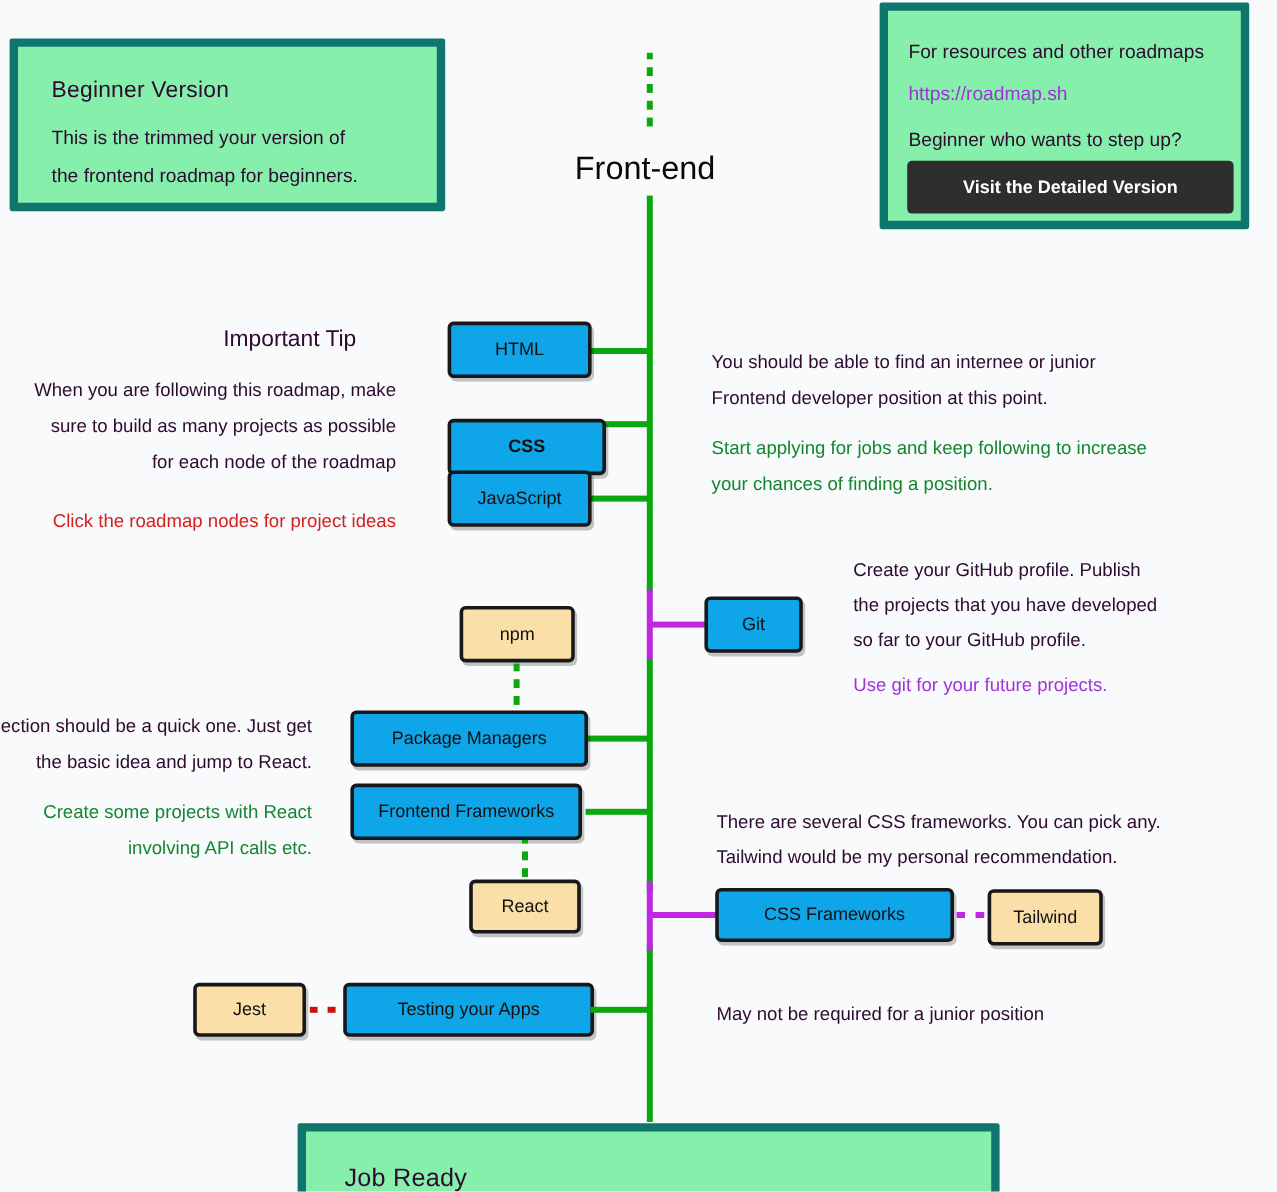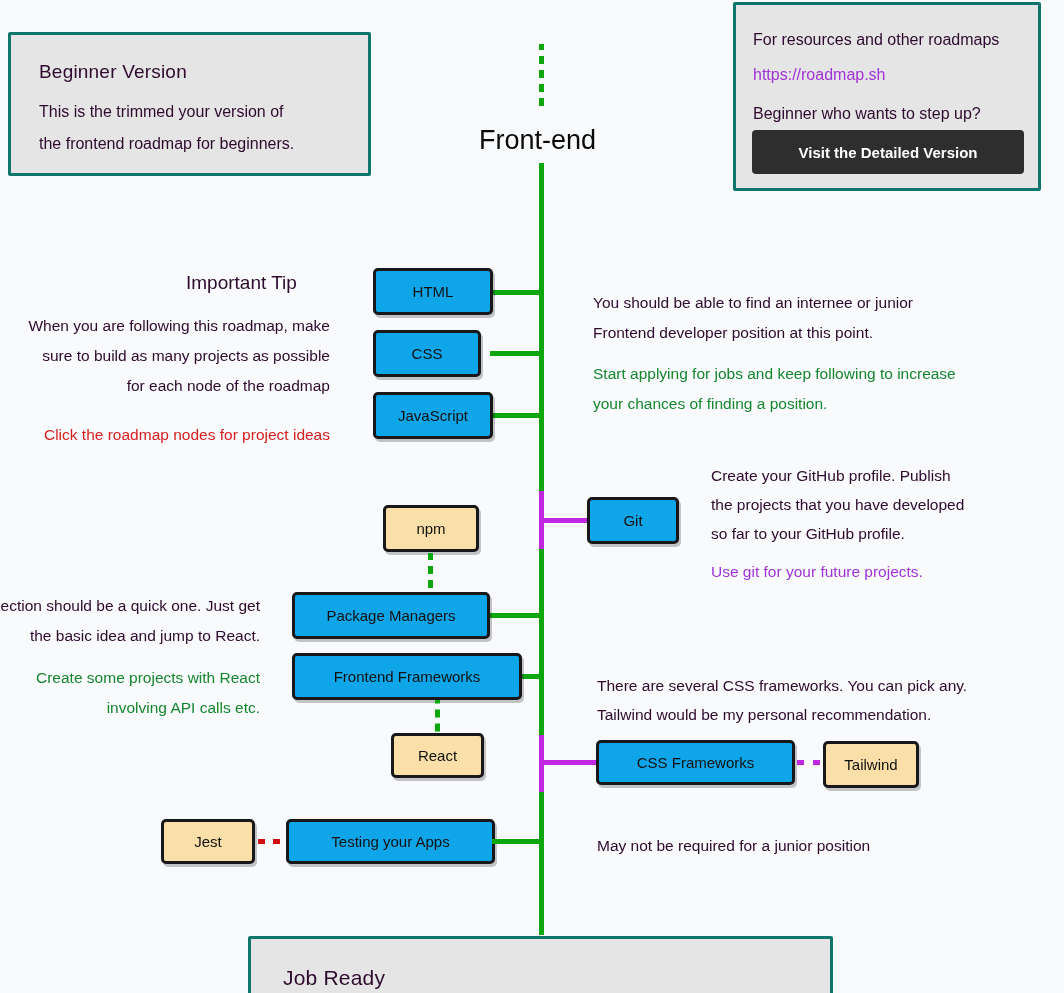--- a/index.html
+++ b/index.html
@@ -16,22 +16,22 @@
     width: 1064px;
     height: 993px;
     background: #f8fafc;
   }
 
   
   .abs { position: absolute; }
 
   
   .info-box {
-    background: #e5e5e5;
-    border: 3px solid #0f766e;
+    background: #86efac;
+    border: 7px solid #0f766e;
     border-radius: 6px;
   }
   .info-box.square { border-radius: 2px; }
 
   .info-title {
     font-size: 19px;
     color: #2d0a2e;
     letter-spacing: .2px;
   }
   .info-line {
@@ -157,47 +157,47 @@
   <div class="section-title" style="left:186px; top:272px;">Important Tip</div>
   <div class="note right" style="left:-10px; top:311px; width:340px;">When you are following this roadmap, make</div>
   <div class="note right" style="left:-10px; top:341px; width:340px;">sure to build as many projects as possible</div>
   <div class="note right" style="left:-10px; top:371px; width:340px;">for each node of the roadmap</div>
   <div class="note red right" style="left:-10px; top:420px; width:340px;">Click the roadmap nodes for project ideas</div>
 
   <div class="line-h" style="left:490px; top:290px; width:53px;"></div>
   <div class="node primary abs" style="left:373px; top:268px; width:120px; height:47px;">HTML</div>
 
   <div class="line-h" style="left:490px; top:351px; width:53px;"></div>
-  <div class="node primary abs" style="left:373px; top:330px; width:108px; height:47px;">CSS</div>
+  <div class="node primary abs" style="left:373px; top:349px; width:132px; height:47px;font-weight:bold;">CSS</div>
 
   <div class="line-h" style="left:490px; top:413px; width:53px;"></div>
   <div class="node primary abs" style="left:373px; top:392px; width:120px; height:47px;">JavaScript</div>
 
   <div class="note" style="left:593px; top:288px;">You should be able to find an internee or junior</div>
   <div class="note" style="left:593px; top:318px;">Frontend developer position at this point.</div>
   <div class="note green" style="left:593px; top:359px;">Start applying for jobs and keep following to increase</div>
   <div class="note green" style="left:593px; top:389px;">your chances of finding a position.</div>
 
   <div class="line-v purple" style="left:539px; top:491px; height:58px;"></div>
   <div class="line-h purple" style="left:543px; top:518px; width:48px;"></div>
-  <div class="node primary abs" style="left:587px; top:497px; width:92px; height:47px;">Git</div>
+  <div class="node primary abs" style="left:587px; top:497px; width:82px; height:47px;">Git</div>
 
   <div class="note" style="left:711px; top:461px;">Create your GitHub profile. Publish</div>
   <div class="note" style="left:711px; top:490px;">the projects that you have developed</div>
   <div class="note" style="left:711px; top:519px;">so far to your GitHub profile.</div>
   <div class="note purple" style="left:711px; top:557px;">Use git for your future projects.</div>
 
   <div class="node alt abs" style="left:383px; top:505px; width:96px; height:47px;">npm</div>
   <div class="dots-v" style="left:428px; top:553px; height:40px;"></div>
 
   <div class="line-h" style="left:488px; top:613px; width:55px;"></div>
   <div class="node primary abs" style="left:292px; top:592px; width:198px; height:47px;">Package Managers</div>
 
   <div class="line-h" style="left:488px; top:674px; width:55px;"></div>
-  <div class="node primary abs" style="left:292px; top:653px; width:230px; height:47px;">Frontend Frameworks</div>
+  <div class="node primary abs" style="left:292px; top:653px; width:193px; height:47px;">Frontend Frameworks</div>
 
   <div class="dots-v" style="left:435px; top:700px; height:33px;"></div>
 
   <div class="note right" style="left:-85px; top:591px; width:345px;">This section should be a quick one. Just get</div>
   <div class="note right" style="left:-85px; top:621px; width:345px;">the basic idea and jump to React.</div>
   <div class="note green right" style="left:-85px; top:663px; width:345px;">Create some projects with React</div>
   <div class="note green right" style="left:-85px; top:693px; width:345px;">involving API calls etc.</div>
 
   <div class="node alt abs" style="left:391px; top:733px; width:93px; height:45px;">React</div>
 

